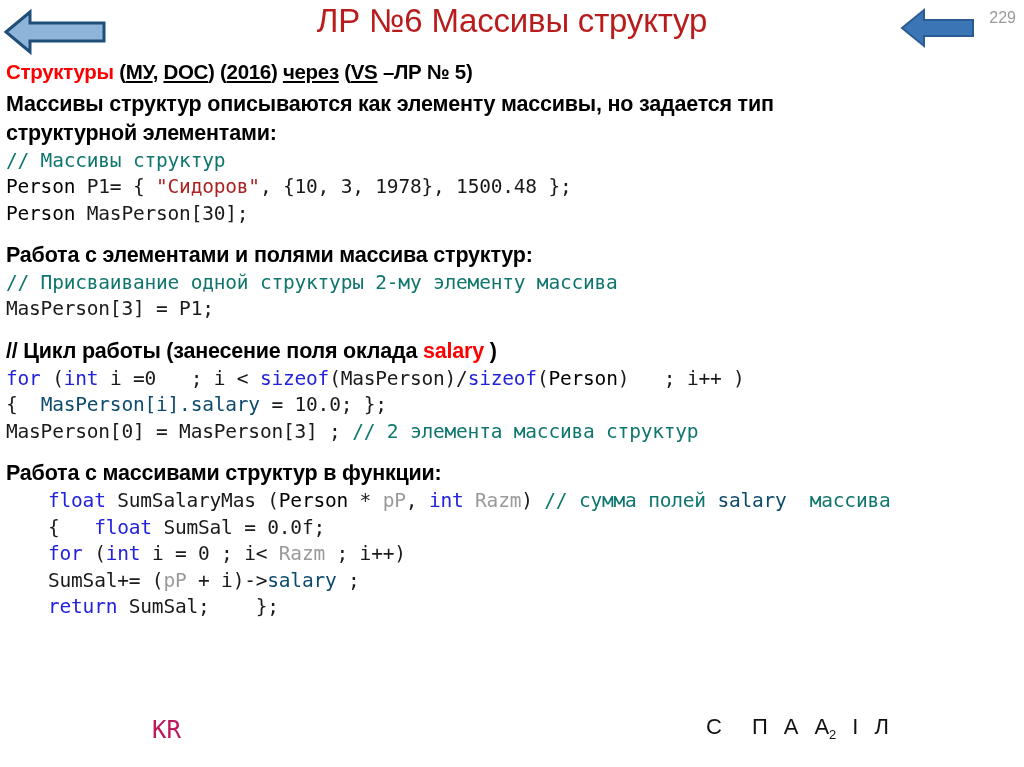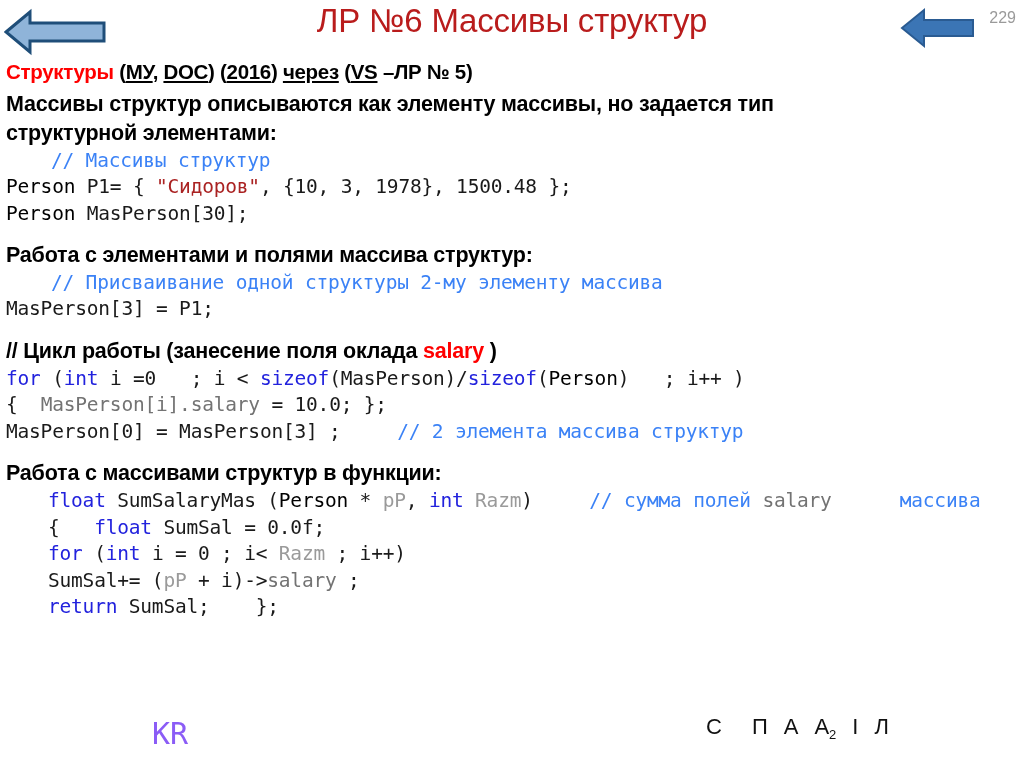--- a/index.html
+++ b/index.html
@@ -68,33 +68,33 @@
   .code {
     font-family: "DejaVu Sans Mono", monospace;
     font-size: 19.5px;
     color: #1a1a1a;
     line-height: 1.36;
     margin: 0 0 0 6px;
     white-space: pre;
     letter-spacing: -0.2px;
   }
   .code.indent1 { margin-left: 48px; }
-  .cm  { color: #3b82f6; margin-left: 45px; }            
+  .cm  { color: #0f766e; }            
   .kw  { color: #2222dd; }            
   .ty  { color: #000000; }            
   .str { color: #aa2222; }            
-  .rd  { color: #737373; }            
+  .rd  { color: #0c4a6e; }            
   .gy  { color: #9a9a9a; }            
 
   
   #footer { position: absolute; left: 0; top: 700px; width: 1024px; height: 67px; }
   #footer-kr {
     position: absolute; left: 152px; top: 16px;
     font-family: "DejaVu Sans Mono", monospace;
-    font-size: 30px; color: #8b5cf6;
+    font-size: 24px; color: #be185d;
   }
   #footer-letters {
     position: absolute; left: 706px; top: 14px;
     font-family: "Liberation Sans", sans-serif;
     font-size: 22px; color: #111111;
     white-space: nowrap;
   }
   #footer-letters span.fl { display: inline-block; }
   #footer-letters sub { font-size: 13px; }
   .sp1 { width: 30px; display: inline-block; }

